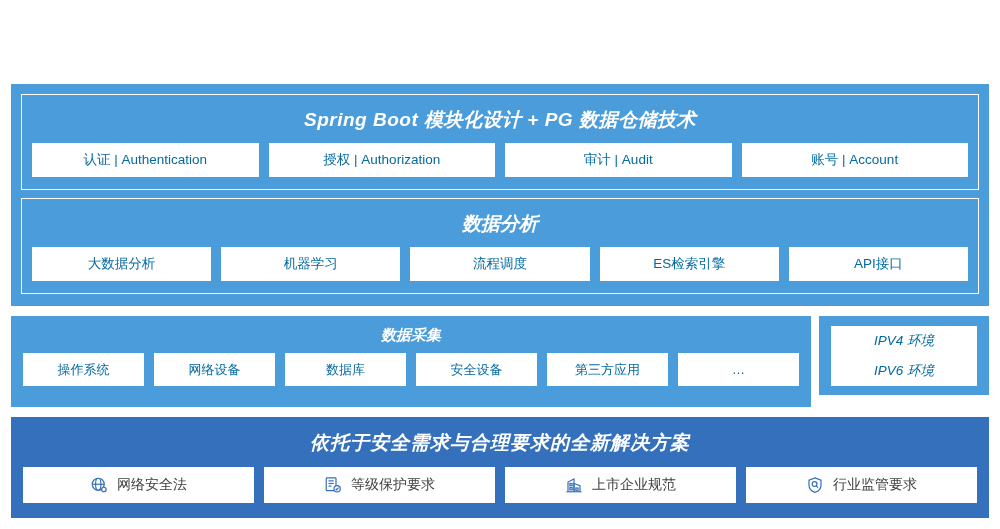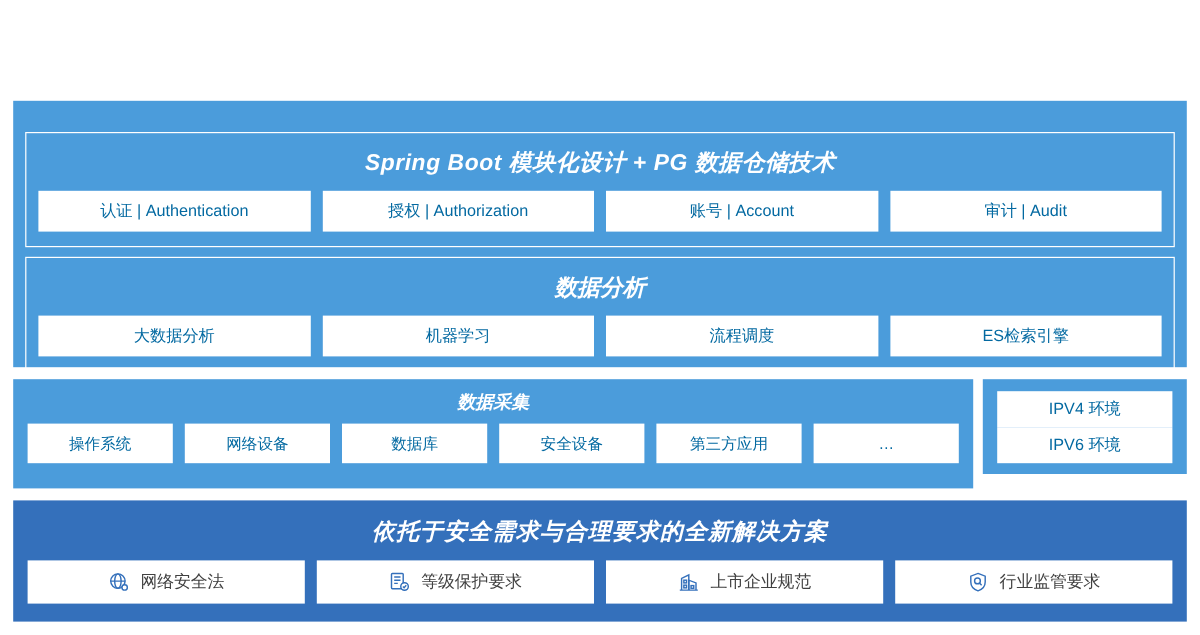--- a/index.html
+++ b/index.html
@@ -50,21 +50,20 @@
     top: 84px;
     width: 978px;
     height: 222px;
     background: #4b9cdb;
     padding: 10px;
   }
   .inner-panel {
     border: 1.5px solid #ffffff;
     box-sizing: border-box;
     padding: 8px 10px 12px 10px;
-    margin-top: 16px;
   }
   .panel-title {
     text-align: center;
     color: #ffffff;
     font-size: 19px;
     font-weight: bold;
     padding: 4px 0 10px 0;
     font-style: italic;
   }
   .panel-title.italic {
@@ -115,20 +114,21 @@
   .sec-env {
     left: 819px;
     top: 316px;
     width: 170px;
     height: 79px;
     background: #4b9cdb;
     padding: 10px 12px;
     display: flex;
     flex-direction: column;
     justify-content: space-between;
+    font-style: italic;
   }
   .sec-env .card {
     height: 30px;
     font-size: 13.5px;
     flex: none;
   }
 
   
   .sec-solution {
     left: 11px;
@@ -165,32 +165,33 @@
 <div class="page">
 
 
   <div class="section sec-app">
 
     <div class="inner-panel panel-app">
       <div class="panel-title italic">Spring Boot 模块化设计 + PG 数据仓储技术</div>
       <div class="card-row">
         <div class="card">认证 | Authentication</div>
         <div class="card">授权 | Authorization</div>
+        <div class="card">审计 | Audit</div>
         <div class="card">账号 | Account</div>
-        <div class="card">审计 | Audit</div>
       </div>
     </div>
 
     <div class="inner-panel panel-analysis">
       <div class="panel-title">数据分析</div>
       <div class="card-row">
         <div class="card">大数据分析</div>
         <div class="card">机器学习</div>
         <div class="card">流程调度</div>
         <div class="card">ES检索引擎</div>
+        <div class="card">API接口</div>
       </div>
     </div>
 
   </div>
 
   <div class="section sec-collect">
     <div class="panel-title">数据采集</div>
     <div class="card-row">
       <div class="card">操作系统</div>
       <div class="card">网络设备</div>

